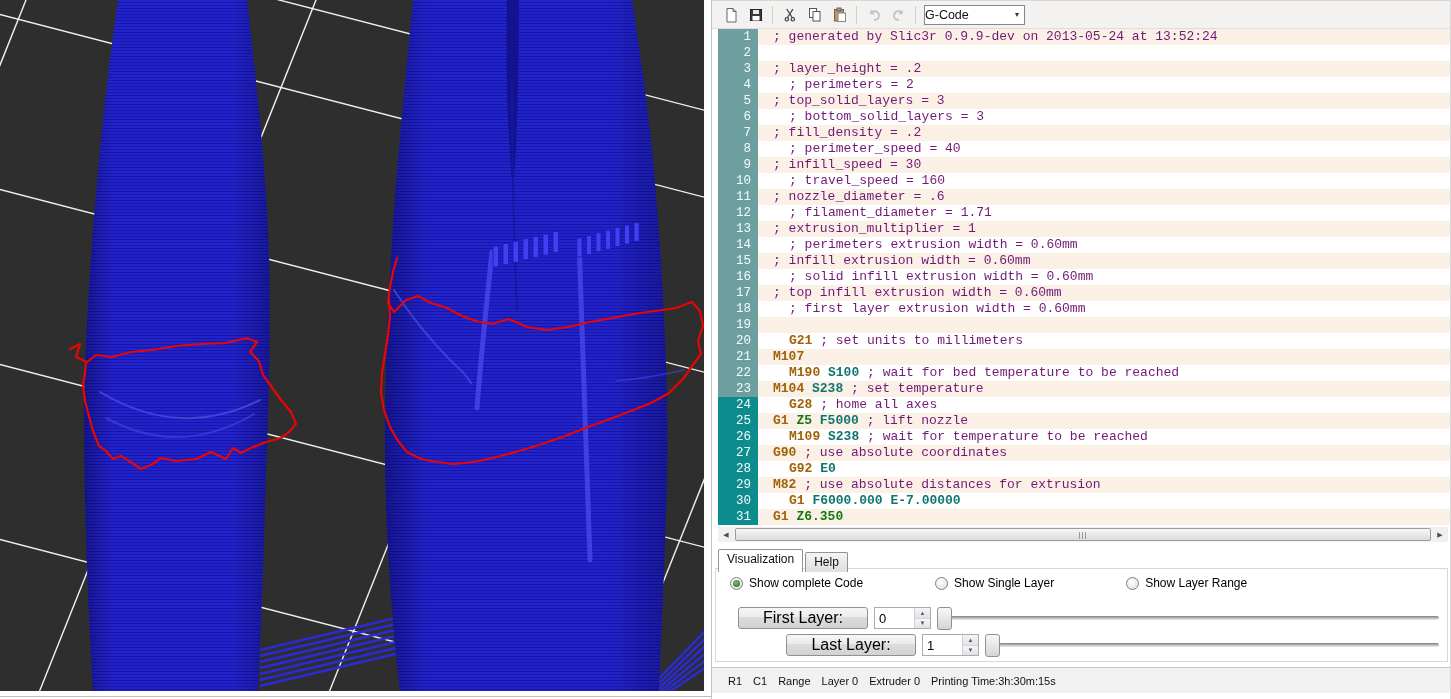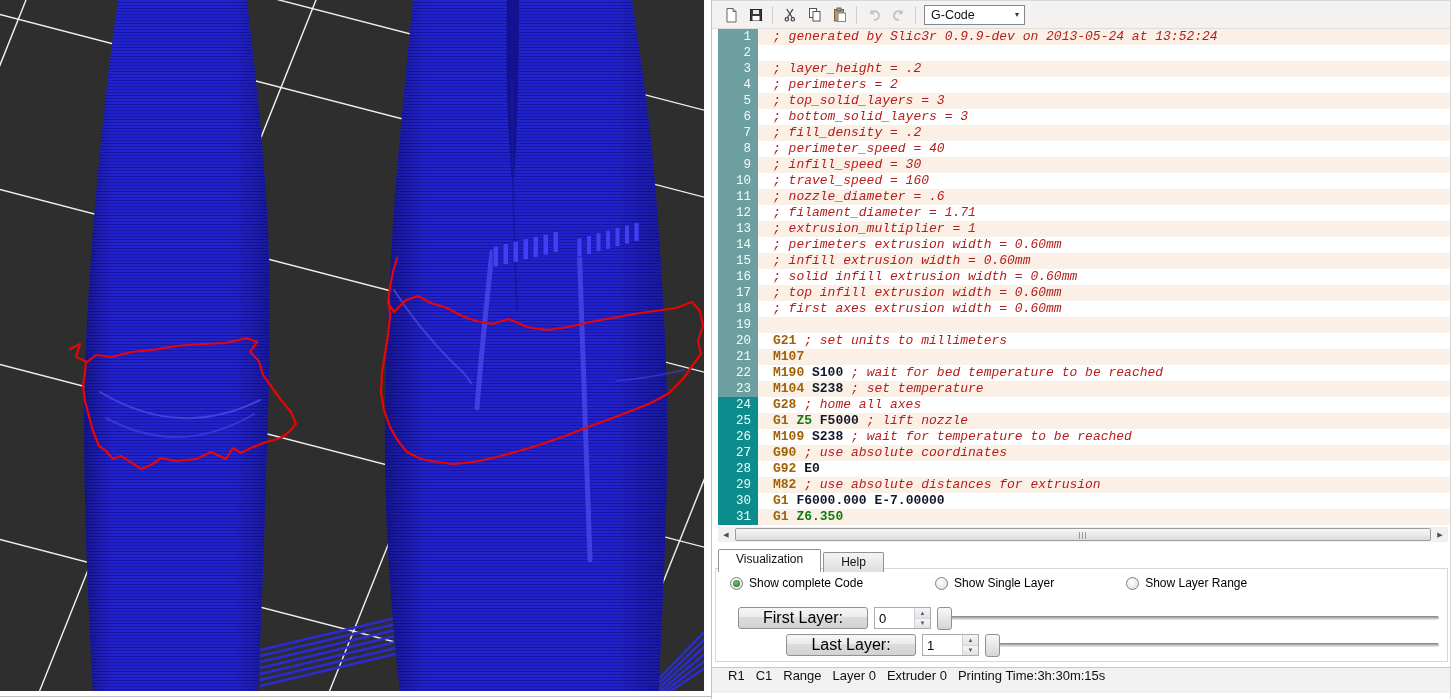--- a/index.html
+++ b/index.html
@@ -16,53 +16,53 @@
          border-left:1px solid #bfc4c9;border-right:1px solid #d8d8d8;border-top:1px solid #d8d8d8;
          box-sizing:border-box;}
 
   
   .toolbar{position:absolute;left:0;top:0;right:0;height:27px;background:#f3f2f1;
            border-bottom:1px solid #dcdcdc;display:flex;align-items:center;padding-left:6px;}
   .tb{width:25px;height:23px;border:none;background:transparent;display:flex;align-items:center;
       justify-content:center;padding:0;cursor:pointer;}
   .tbsep{width:1px;height:18px;background:#cfcfcf;margin:0 4px;}
   .dropdown{width:101px;height:20px;border:1px solid #828790;background:#fff;display:flex;
-            align-items:center;font-size:12.5px;color:#111;padding-left:6px;box-sizing:border-box;
+            align-items:center;font-size:12.5px;color:#111;box-sizing:border-box;
             margin-left:4px;cursor:default;}
   .dropdown .caret{margin-left:auto;margin-right:5px;font-size:8px;color:#333;}
 
   
   .editor{position:absolute;left:0;top:28px;right:0;height:496px;background:#fff;padding-left:6px;
           font-family:"Liberation Mono","DejaVu Sans Mono",monospace;font-size:13px;overflow:hidden;}
   .row{display:flex;height:16px;line-height:16px;}
   .gut{width:40px;text-align:right;padding-right:7px;box-sizing:border-box;color:#f4fbfb;
        font-size:12.5px;flex:none;}
   .g-light{background:#6d9fa0;}
   .g-dark{background:#0d8c8d;}
   .code{flex:1;padding-left:15px;white-space:pre;color:#1a1a1a;}
   .r-odd .code{background:#fbf0e5;}
-  .r-even .code{background:#ffffff;}
-  .tk-com{color:#b91c1c;font-style:italic;}
+  .r-even .code{background:#ffffff;margin-left:16px;}
+  .tk-com{color:#701a75;}
   .tk-cmd{color:#a16207;font-weight:bold;}
-  .tk-par{color:#0f172a;font-weight:bold;}
+  .tk-par{color:#0f766e;font-weight:bold;}
   .tk-axis{color:#127812;font-weight:bold;text-align:center;}
 
   
   .hscroll{position:absolute;left:6px;right:2px;top:526px;height:15px;background:#f0f0f0;display:flex;}
   .sb-btn{width:16px;height:15px;display:flex;align-items:center;justify-content:center;
           font-size:7px;color:#4d4d4d;background:#f0f0f0;flex:none;cursor:pointer;}
   .sb-track{flex:1;position:relative;}
   .sb-thumb{position:absolute;left:1px;right:1px;top:1px;bottom:1px;border:1px solid #9c9c9c;
             border-radius:2px;background:linear-gradient(#f7f7f7,#dcdcdc);cursor:pointer;}
   .sb-grip{position:absolute;left:50%;top:3px;width:8px;height:7px;transform:translateX(-50%);
            background:repeating-linear-gradient(90deg,#9a9a9a 0 1px,transparent 1px 3px);}
 
   
   .tabstrip{position:absolute;left:6px;top:548px;height:20px;display:flex;z-index:3;}
-  .tab{height:17px;margin-top:3px;padding:2px 17px 0;font-size:12px;color:#111;
+  .tab{height:17px;margin-top:3px;padding:2px 8px 0;font-size:12px;color:#111;
        border:1px solid #8f929b;border-bottom:none;border-radius:2px 2px 0 0;
        background:linear-gradient(#f4f4f4,#dfdfdf);margin-right:2px;cursor:pointer;}
   .tab.active{height:20px;margin-top:0;background:#fff;position:relative;}
   .tabpane{position:absolute;left:3px;right:2px;top:567px;height:94px;background:#fff;
            border:1px solid #d4d7dc;box-sizing:border-box;}
 
   .radios{display:flex;align-items:center;margin:7px 0 0 14px;font-size:12px;color:#000;gap:48px;}
   .radio{display:flex;align-items:center;margin-right:24px;cursor:pointer;}
   .rb{width:13px;height:13px;border-radius:50%;border:1px solid #7e7e7e;box-sizing:border-box;
       background:radial-gradient(circle at 40% 35%,#ffffff,#dcdcdc);position:relative;flex:none;}
@@ -85,22 +85,22 @@
         color:#46577e;background:linear-gradient(#f6f6f6,#e2e2e2);cursor:pointer;}
   .spin-btns div:first-child{border-bottom:1px solid #d6d6d6;}
   .slider{flex:1;margin-left:6px;height:22px;position:relative;}
   .slider-track{position:absolute;left:14px;right:2px;top:9px;height:4px;
         background:linear-gradient(#7f7f7f,#c4c4c4 60%,#efefef);border-radius:2px;}
   .slider-thumb{position:absolute;left:0;top:0;width:13px;height:21px;border:1px solid #8f8f8f;
         border-radius:3px;background:linear-gradient(#f8f8f8,#d5d5d5);cursor:pointer;}
 
   
   .statusbar{position:absolute;left:0;right:0;top:666px;height:26px;background:#f1f1f1;
-        border-top:1px solid #c8c8c8;display:flex;padding-left:16px;
-        font-size:13px;color:#111;box-sizing:border-box;}
+        border-top:1px solid #c8c8c8;display:flex;align-items:center;padding-left:16px;
+        font-size:11px;color:#111;box-sizing:border-box;}
   .statusbar span{margin-right:11px;white-space:pre;}
 </style>
 </head>
 <body>
 
 <div class="app">
 
   <div class="viewport">
     <svg id="scene" width="704" height="691" viewBox="0 0 704 691">
       <defs>
@@ -293,21 +293,21 @@
         <div class="row r-even">
           <div class="gut g-light">16</div>
           <div class="code"><span class="tk-com">; solid infill extrusion width = 0.60mm</span></div>
         </div>
         <div class="row r-odd">
           <div class="gut g-light">17</div>
           <div class="code"><span class="tk-com">; top infill extrusion width = 0.60mm</span></div>
         </div>
         <div class="row r-even">
           <div class="gut g-light">18</div>
-          <div class="code"><span class="tk-com">; first axes extrusion width = 0.60mm</span></div>
+          <div class="code"><span class="tk-com">; first layer extrusion width = 0.60mm</span></div>
         </div>
         <div class="row r-odd">
           <div class="gut g-light">19</div>
           <div class="code"></div>
         </div>
         <div class="row r-even">
           <div class="gut g-light">20</div>
           <div class="code"><span class="tk-cmd">G21</span><span class="tk-com"> ; set units to millimeters</span></div>
         </div>
         <div class="row r-odd">

